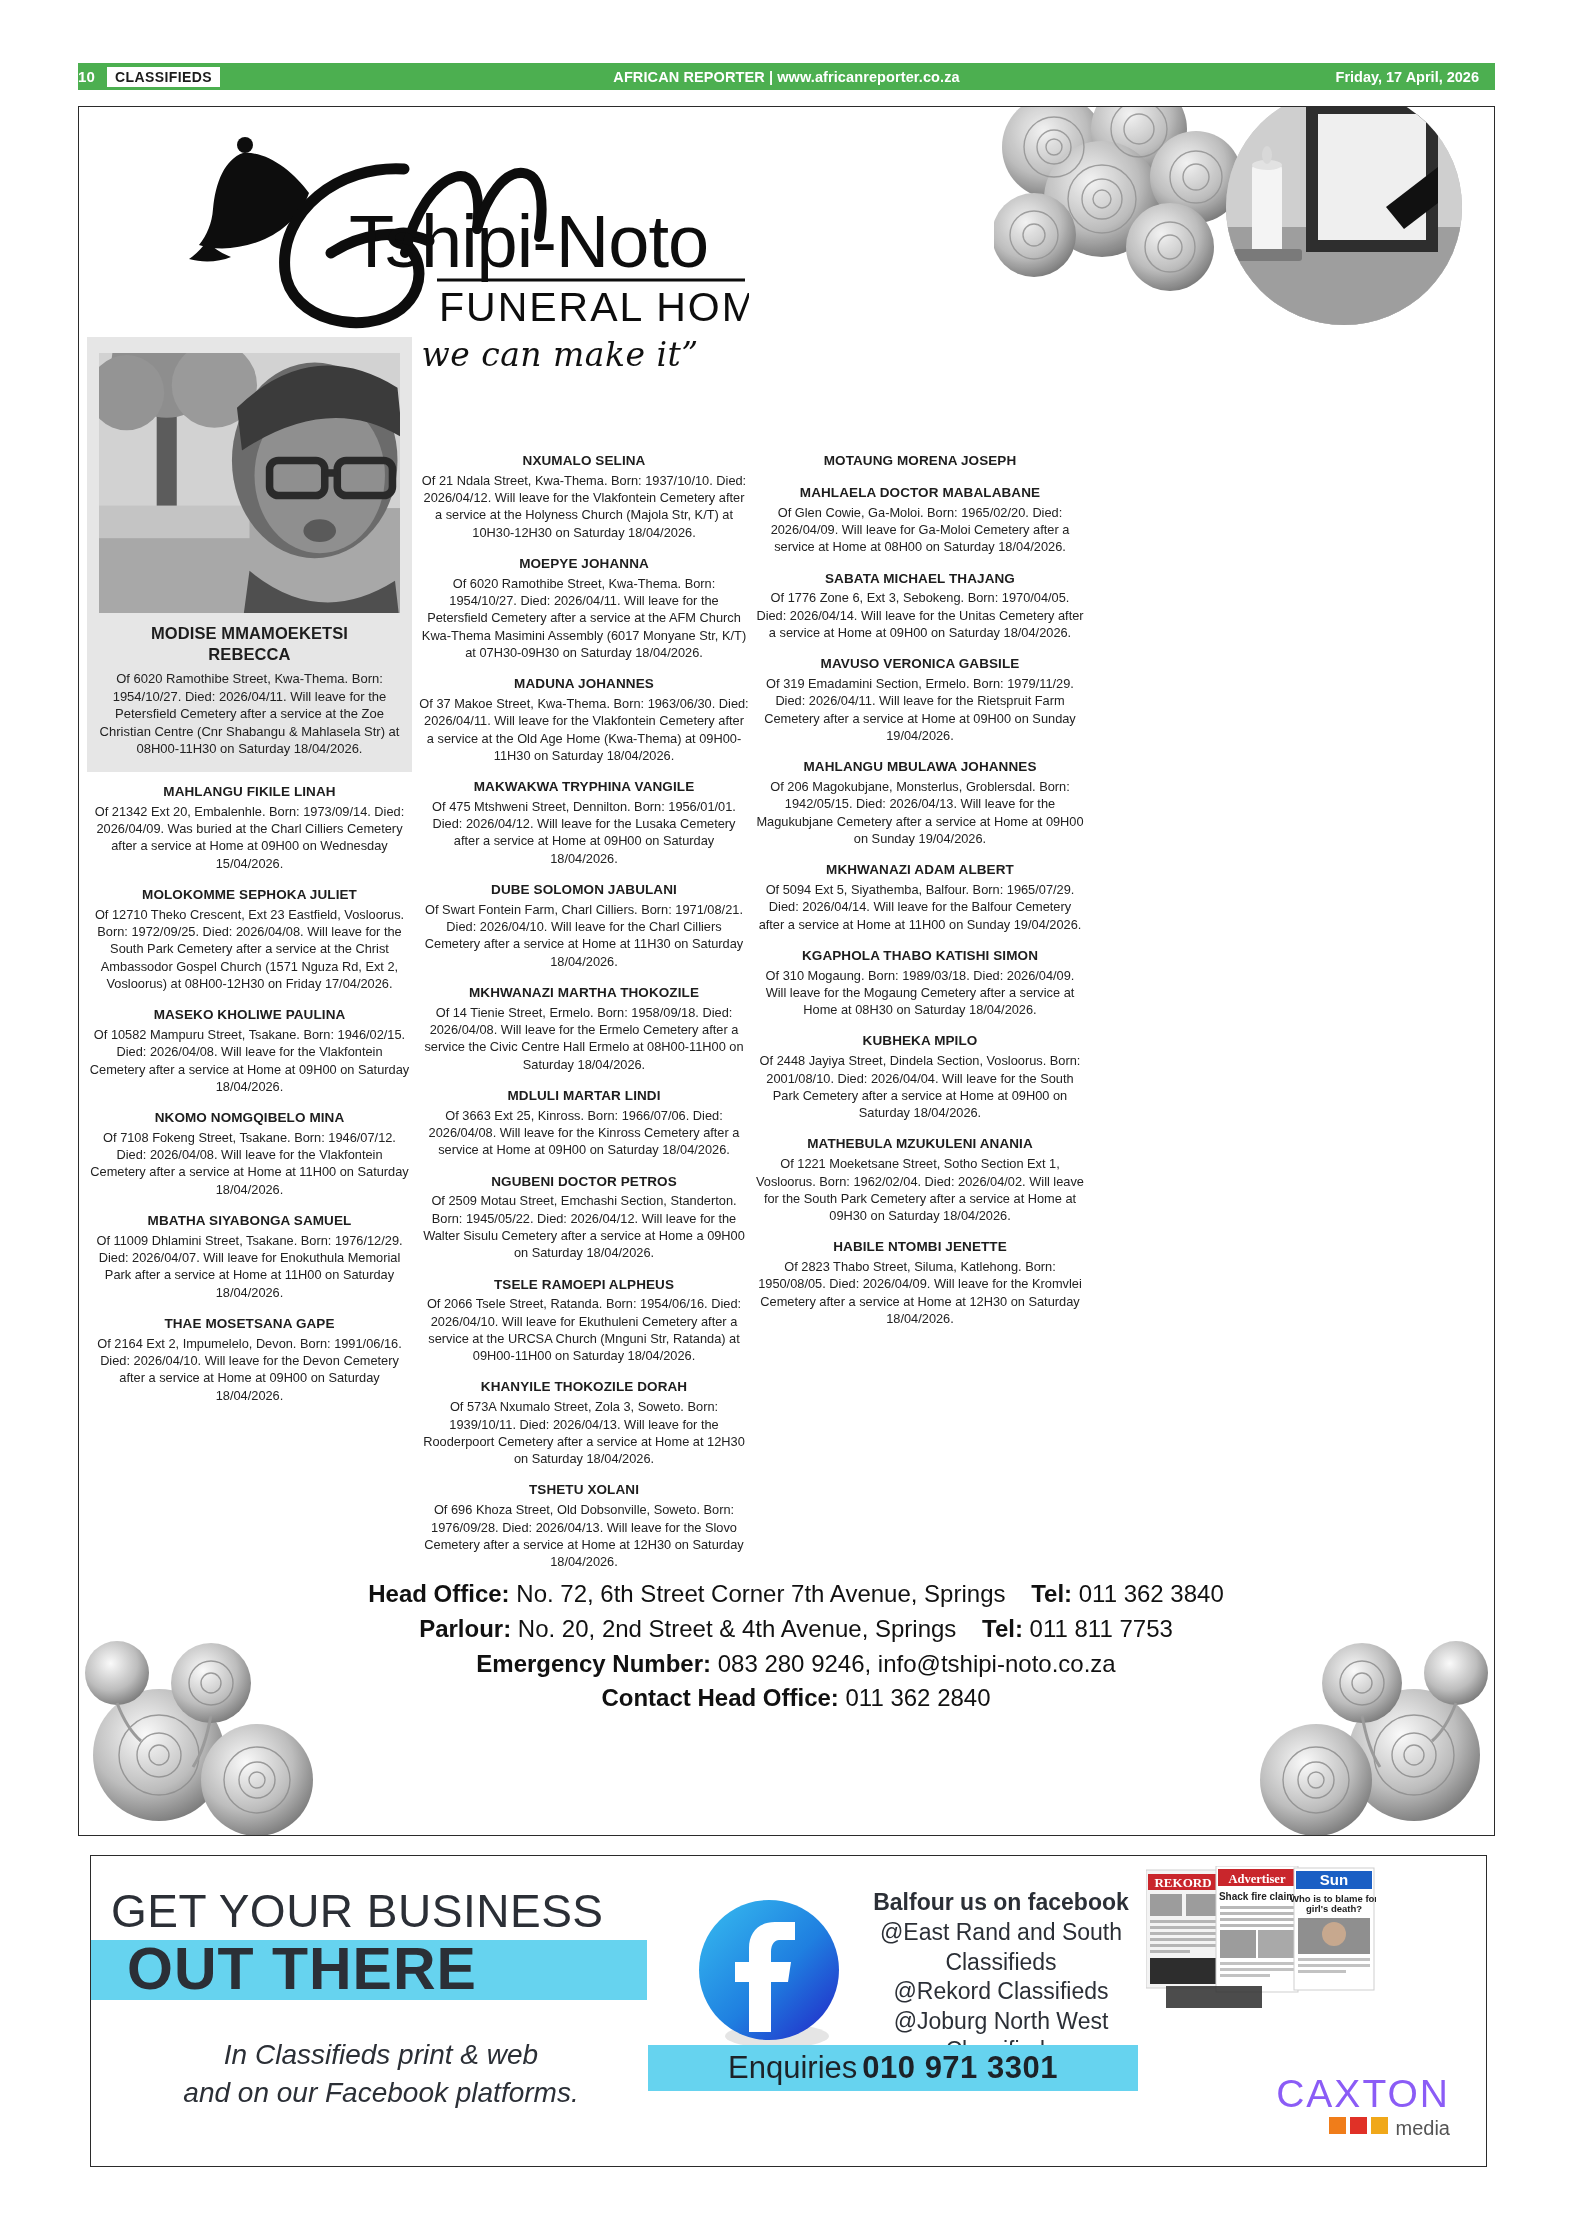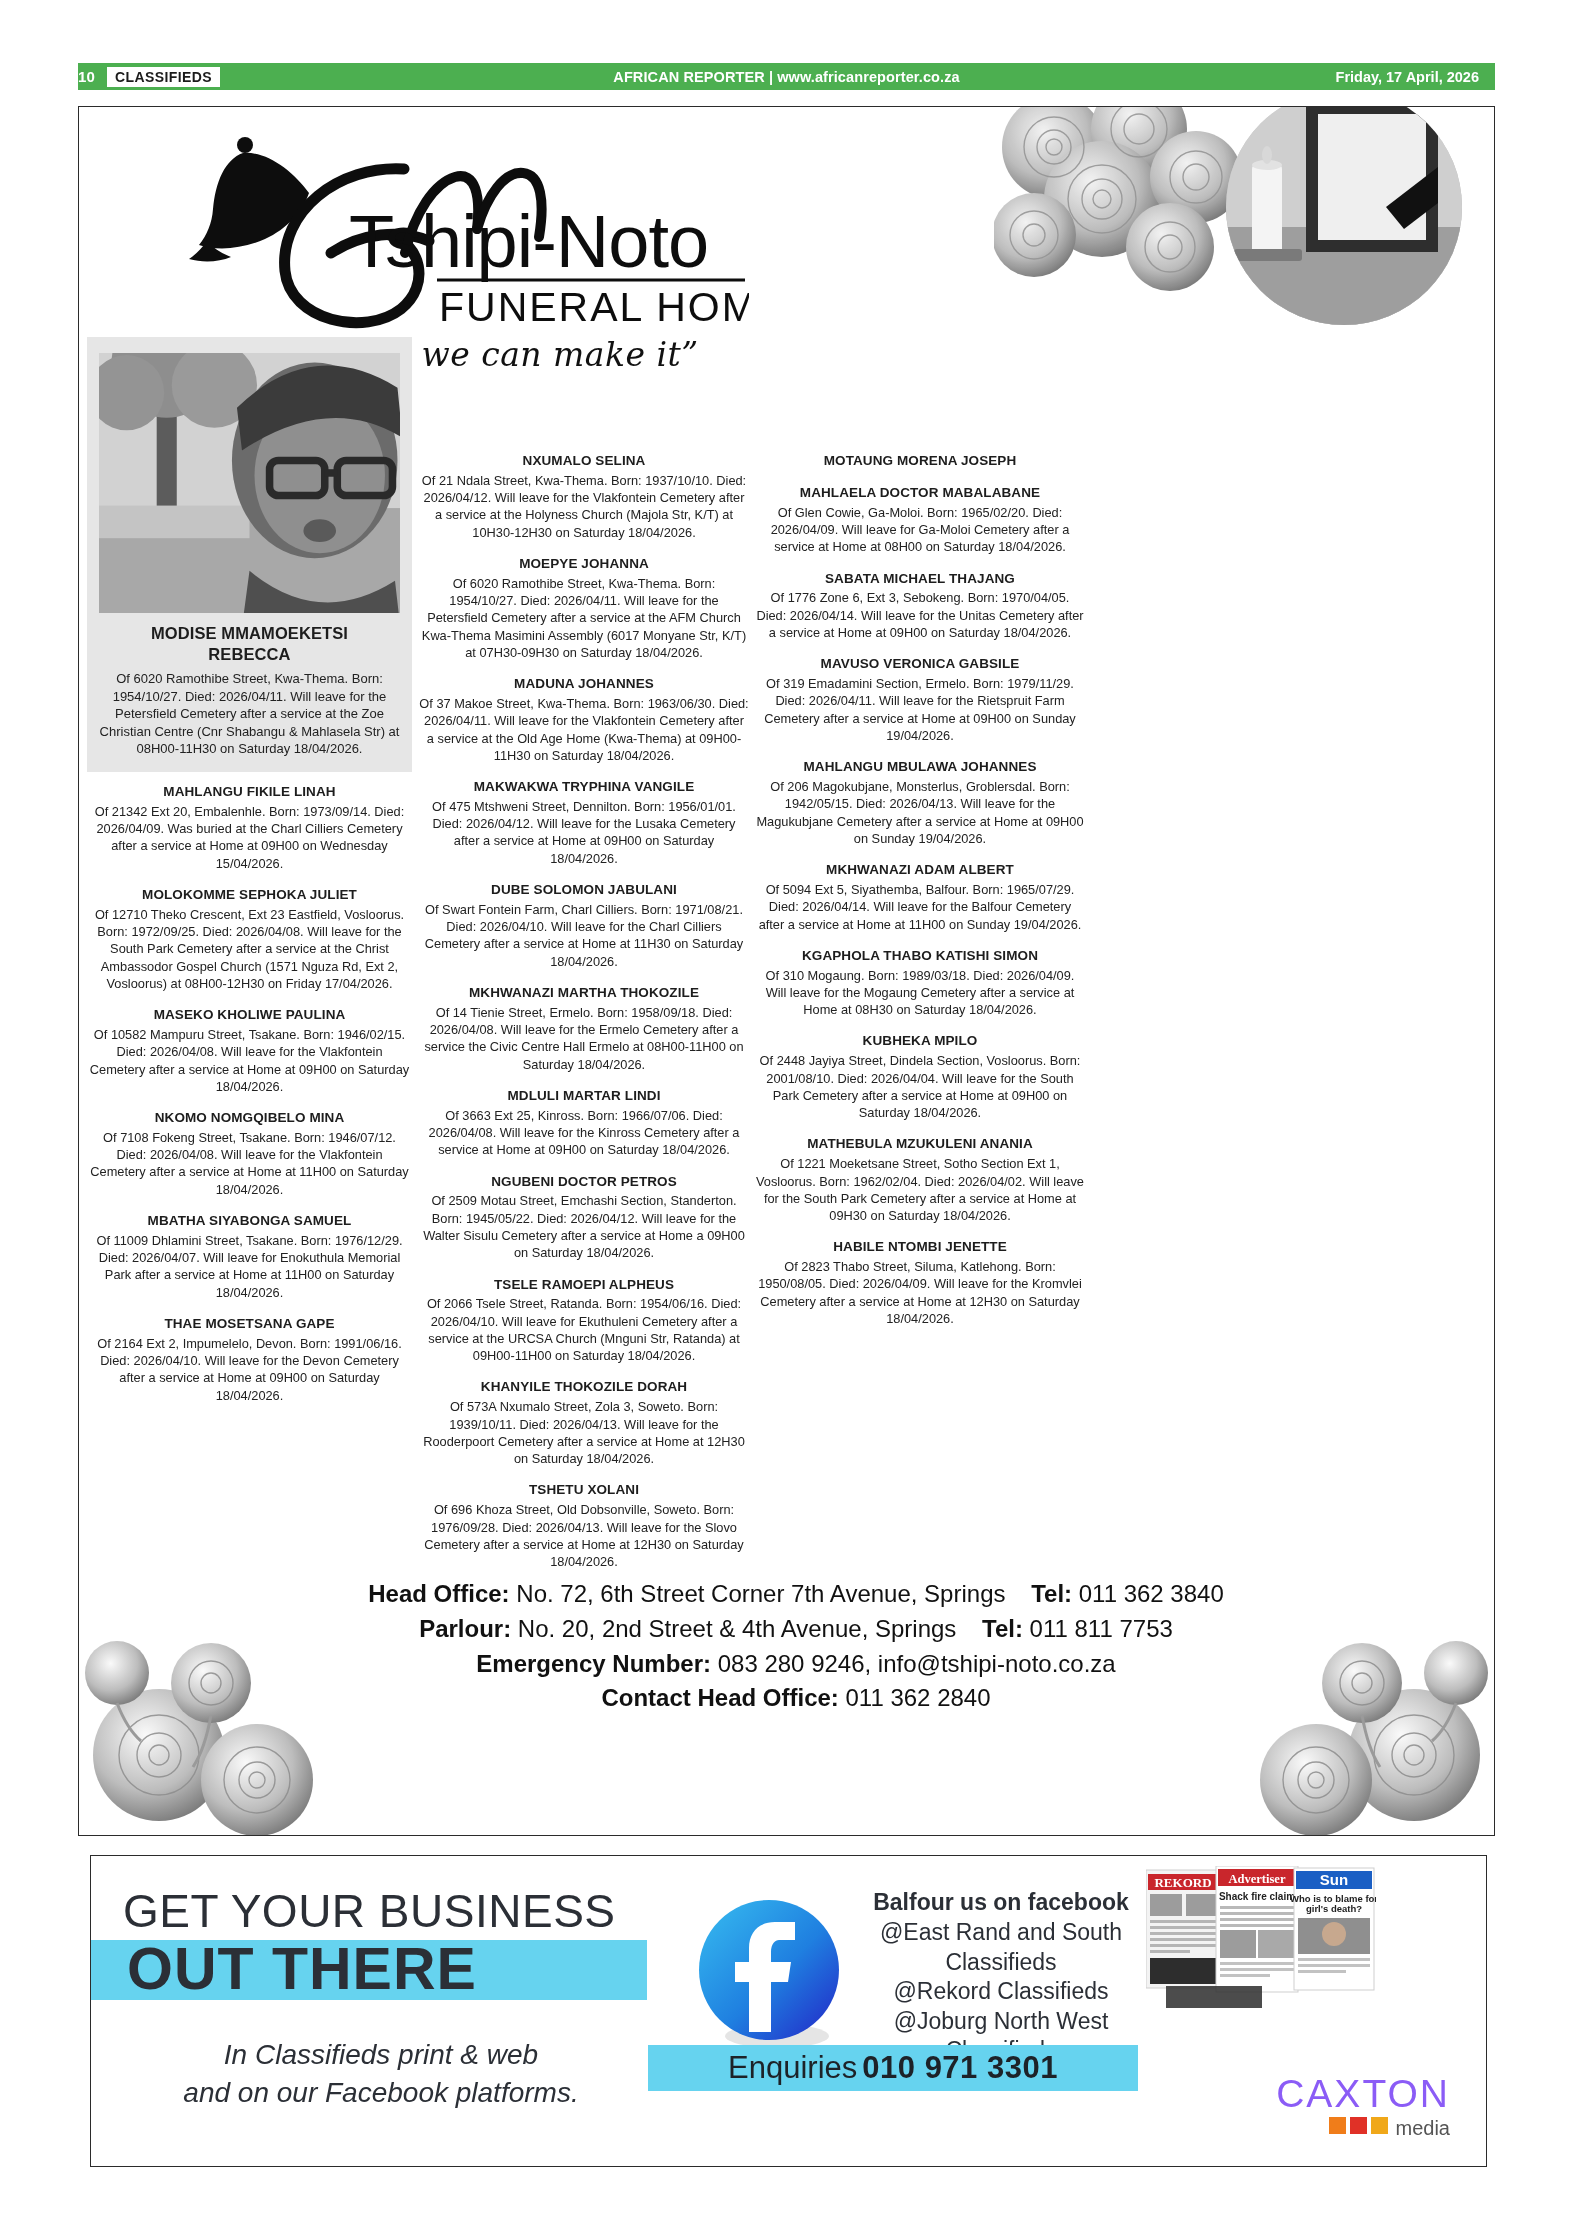--- a/index.html
+++ b/index.html
@@ -95,21 +95,21 @@
   .flowers-l{position:absolute;left:0;bottom:0;width:330px;height:280px;}
   .flowers-r{position:absolute;right:0;bottom:0;width:330px;height:280px;}
 
   
   .botad{
     position:absolute;left:90px;top:1855px;width:1395px;height:310px;
     border:1px solid #2b2b2b;background:#fff;overflow:hidden;
   }
   .ba-left{position:absolute;left:0;top:0;width:590px;height:308px;}
   .ba-head{
-    position:absolute;left:32px;top:28px;font-size:46px;color:#2b2f36;
+    position:absolute;left:20px;top:28px;font-size:46px;color:#2b2f36;
     letter-spacing:.5px;font-weight:400;
   }
   .ba-band{
     position:absolute;left:0;top:84px;width:556px;height:60px;background:#66d3ef;
   }
   .ba-out{
     position:absolute;left:36px;top:83px;font-size:59px;font-weight:700;
     color:#2b2f36;letter-spacing:1px;line-height:60px;
   }
   .ba-sub{

